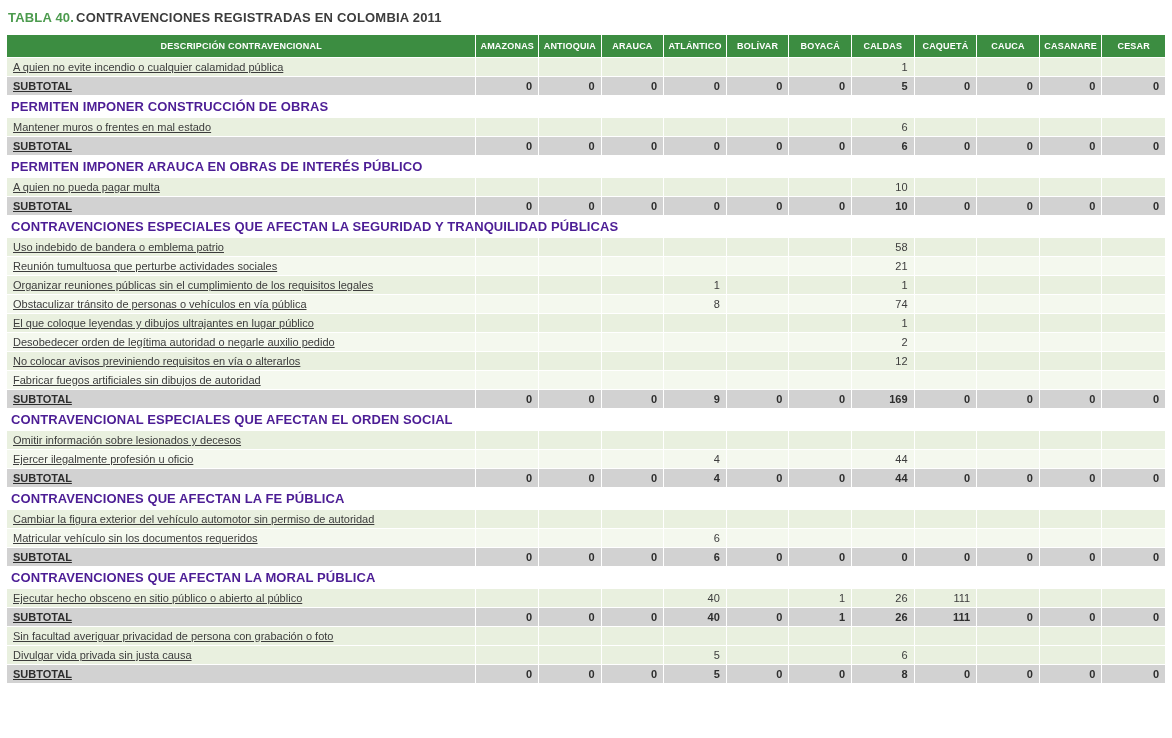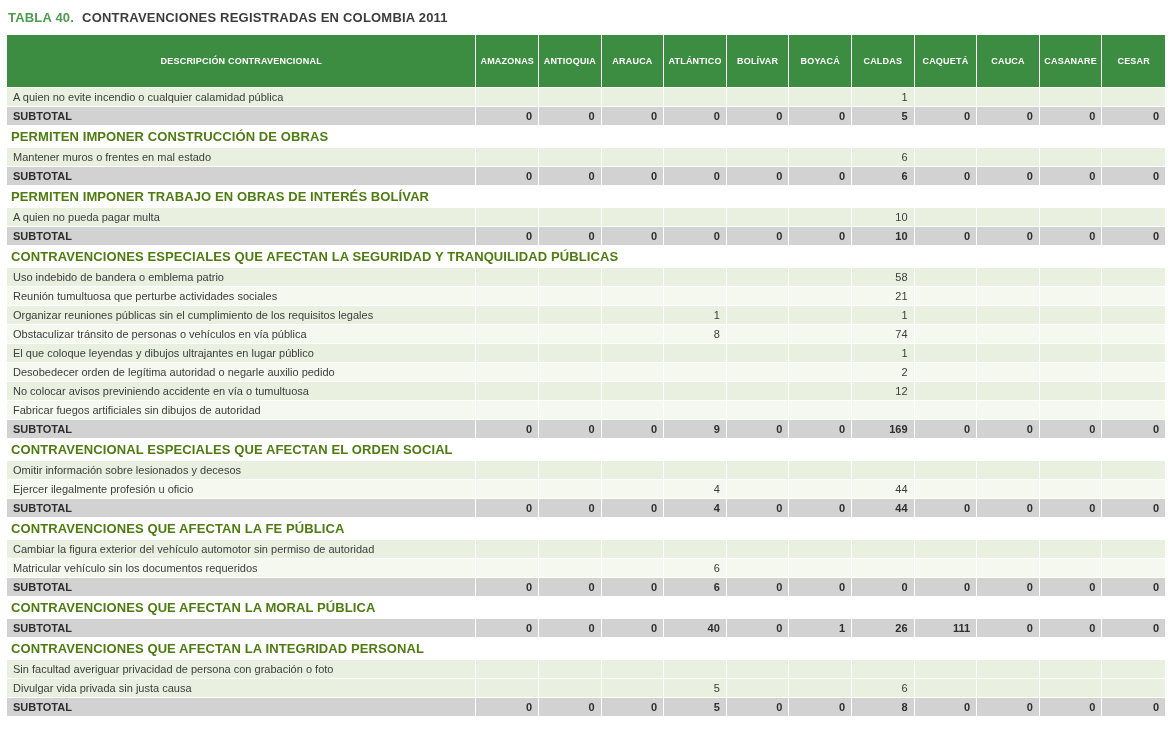--- a/index.html
+++ b/index.html
@@ -24,67 +24,67 @@
   }
   .page-title {
     font-size: 13px;
     font-weight: bold;
     letter-spacing: 0.2px;
     margin: 2px 0 10px 1px;
     color: var(--text-dark);
   }
   .page-title .title-prefix {
     color: var(--title-green);
-    margin-right: 8px;
+    margin-right: 2px;
   }
   table {
     width: 100%;
     border-collapse: separate;
     border-spacing: 0;
     table-layout: fixed;
   }
   thead th {
     background: var(--header-green);
     color: #ffffff;
     font-size: 9px;
     font-weight: bold;
     text-align: center;
-    padding: 21px 2px;
+    padding: 6px 2px;
     border-right: 1px solid #ffffff;
     border-bottom: 1px solid #ffffff;
     letter-spacing: 0.2px;
     overflow: hidden;
     white-space: nowrap;
   }
   thead th:last-child { border-right: none; }
   tbody td {
     font-size: 11px;
     line-height: 12px;
     padding: 3px 6px;
     border-right: 1px solid #ffffff;
     border-bottom: 1px solid #ffffff;
     overflow: hidden;
     white-space: nowrap;
   }
   tbody tr td:last-child { border-right: none; }
-  td.desc { text-align: left; }
+  td.desc { text-align: left; text-decoration: underline; }
   td.num { text-align: right; }
   tr.row-a td { background: var(--row-a); }
   tr.row-b td { background: var(--row-b); }
   tr.subtotal-row td {
     background: var(--subtotal-gray);
     font-weight: bold;
     color: #2e2e2e;
   }
   tr.section-row td {
     background: #ffffff;
     font-size: 13px;
     line-height: 15px;
     font-weight: bold;
-    color: #4d7c0f;
+    color: #4c1d95;
     padding: 3px 4px;
     letter-spacing: 0.1px;
     white-space: nowrap;
   }
 </style>
 </head>
 <body>
 
 <div class="page">
   <div class="page-title">
@@ -175,21 +175,21 @@
           <td class="num">0</td>
           <td class="num">0</td>
           <td class="num">0</td>
           <td class="num">6</td>
           <td class="num">0</td>
           <td class="num">0</td>
           <td class="num">0</td>
           <td class="num">0</td>
         </tr>
         <tr class="section-row">
-          <td colspan="12">PERMITEN IMPONER TRABAJO EN OBRAS DE INTERÉS BOLÍVAR</td>
+          <td colspan="12">PERMITEN IMPONER ARAUCA EN OBRAS DE INTERÉS PÚBLICO</td>
         </tr>
         <tr class="data-row row-a">
           <td class="desc">A quien no pueda pagar multa</td>
           <td class="num"></td>
           <td class="num"></td>
           <td class="num"></td>
           <td class="num"></td>
           <td class="num"></td>
           <td class="num"></td>
           <td class="num">10</td>
@@ -293,21 +293,21 @@
           <td class="num"></td>
           <td class="num"></td>
           <td class="num"></td>
           <td class="num">2</td>
           <td class="num"></td>
           <td class="num"></td>
           <td class="num"></td>
           <td class="num"></td>
         </tr>
         <tr class="data-row row-a">
-          <td class="desc">No colocar avisos previniendo accidente en vía o tumultuosa</td>
+          <td class="desc">No colocar avisos previniendo requisitos en vía o alterarlos</td>
           <td class="num"></td>
           <td class="num"></td>
           <td class="num"></td>
           <td class="num"></td>
           <td class="num"></td>
           <td class="num"></td>
           <td class="num">12</td>
           <td class="num"></td>
           <td class="num"></td>
           <td class="num"></td>
@@ -427,36 +427,47 @@
           <td class="num">0</td>
           <td class="num">0</td>
           <td class="num">0</td>
           <td class="num">0</td>
           <td class="num">0</td>
           <td class="num">0</td>
         </tr>
         <tr class="section-row">
           <td colspan="12">CONTRAVENCIONES QUE AFECTAN LA MORAL PÚBLICA</td>
         </tr>
-        <tr class="subtotal-row">
-          <td class="desc">SUBTOTAL</td>
-          <td class="num">0</td>
-          <td class="num">0</td>
-          <td class="num">0</td>
+        <tr class="data-row row-a">
+          <td class="desc">Ejecutar hecho obsceno en sitio público o abierto al público</td>
+          <td class="num"></td>
+          <td class="num"></td>
+          <td class="num"></td>
           <td class="num">40</td>
-          <td class="num">0</td>
+          <td class="num"></td>
           <td class="num">1</td>
           <td class="num">26</td>
           <td class="num">111</td>
-          <td class="num">0</td>
-          <td class="num">0</td>
-          <td class="num">0</td>
-        </tr>
-        <tr class="section-row">
-          <td colspan="12">CONTRAVENCIONES QUE AFECTAN LA INTEGRIDAD PERSONAL</td>
+          <td class="num"></td>
+          <td class="num"></td>
+          <td class="num"></td>
+        </tr>
+        <tr class="subtotal-row">
+          <td class="desc">SUBTOTAL</td>
+          <td class="num">0</td>
+          <td class="num">0</td>
+          <td class="num">0</td>
+          <td class="num">40</td>
+          <td class="num">0</td>
+          <td class="num">1</td>
+          <td class="num">26</td>
+          <td class="num">111</td>
+          <td class="num">0</td>
+          <td class="num">0</td>
+          <td class="num">0</td>
         </tr>
         <tr class="data-row row-a">
           <td class="desc">Sin facultad averiguar privacidad de persona con grabación o foto</td>
           <td class="num"></td>
           <td class="num"></td>
           <td class="num"></td>
           <td class="num"></td>
           <td class="num"></td>
           <td class="num"></td>
           <td class="num"></td>

